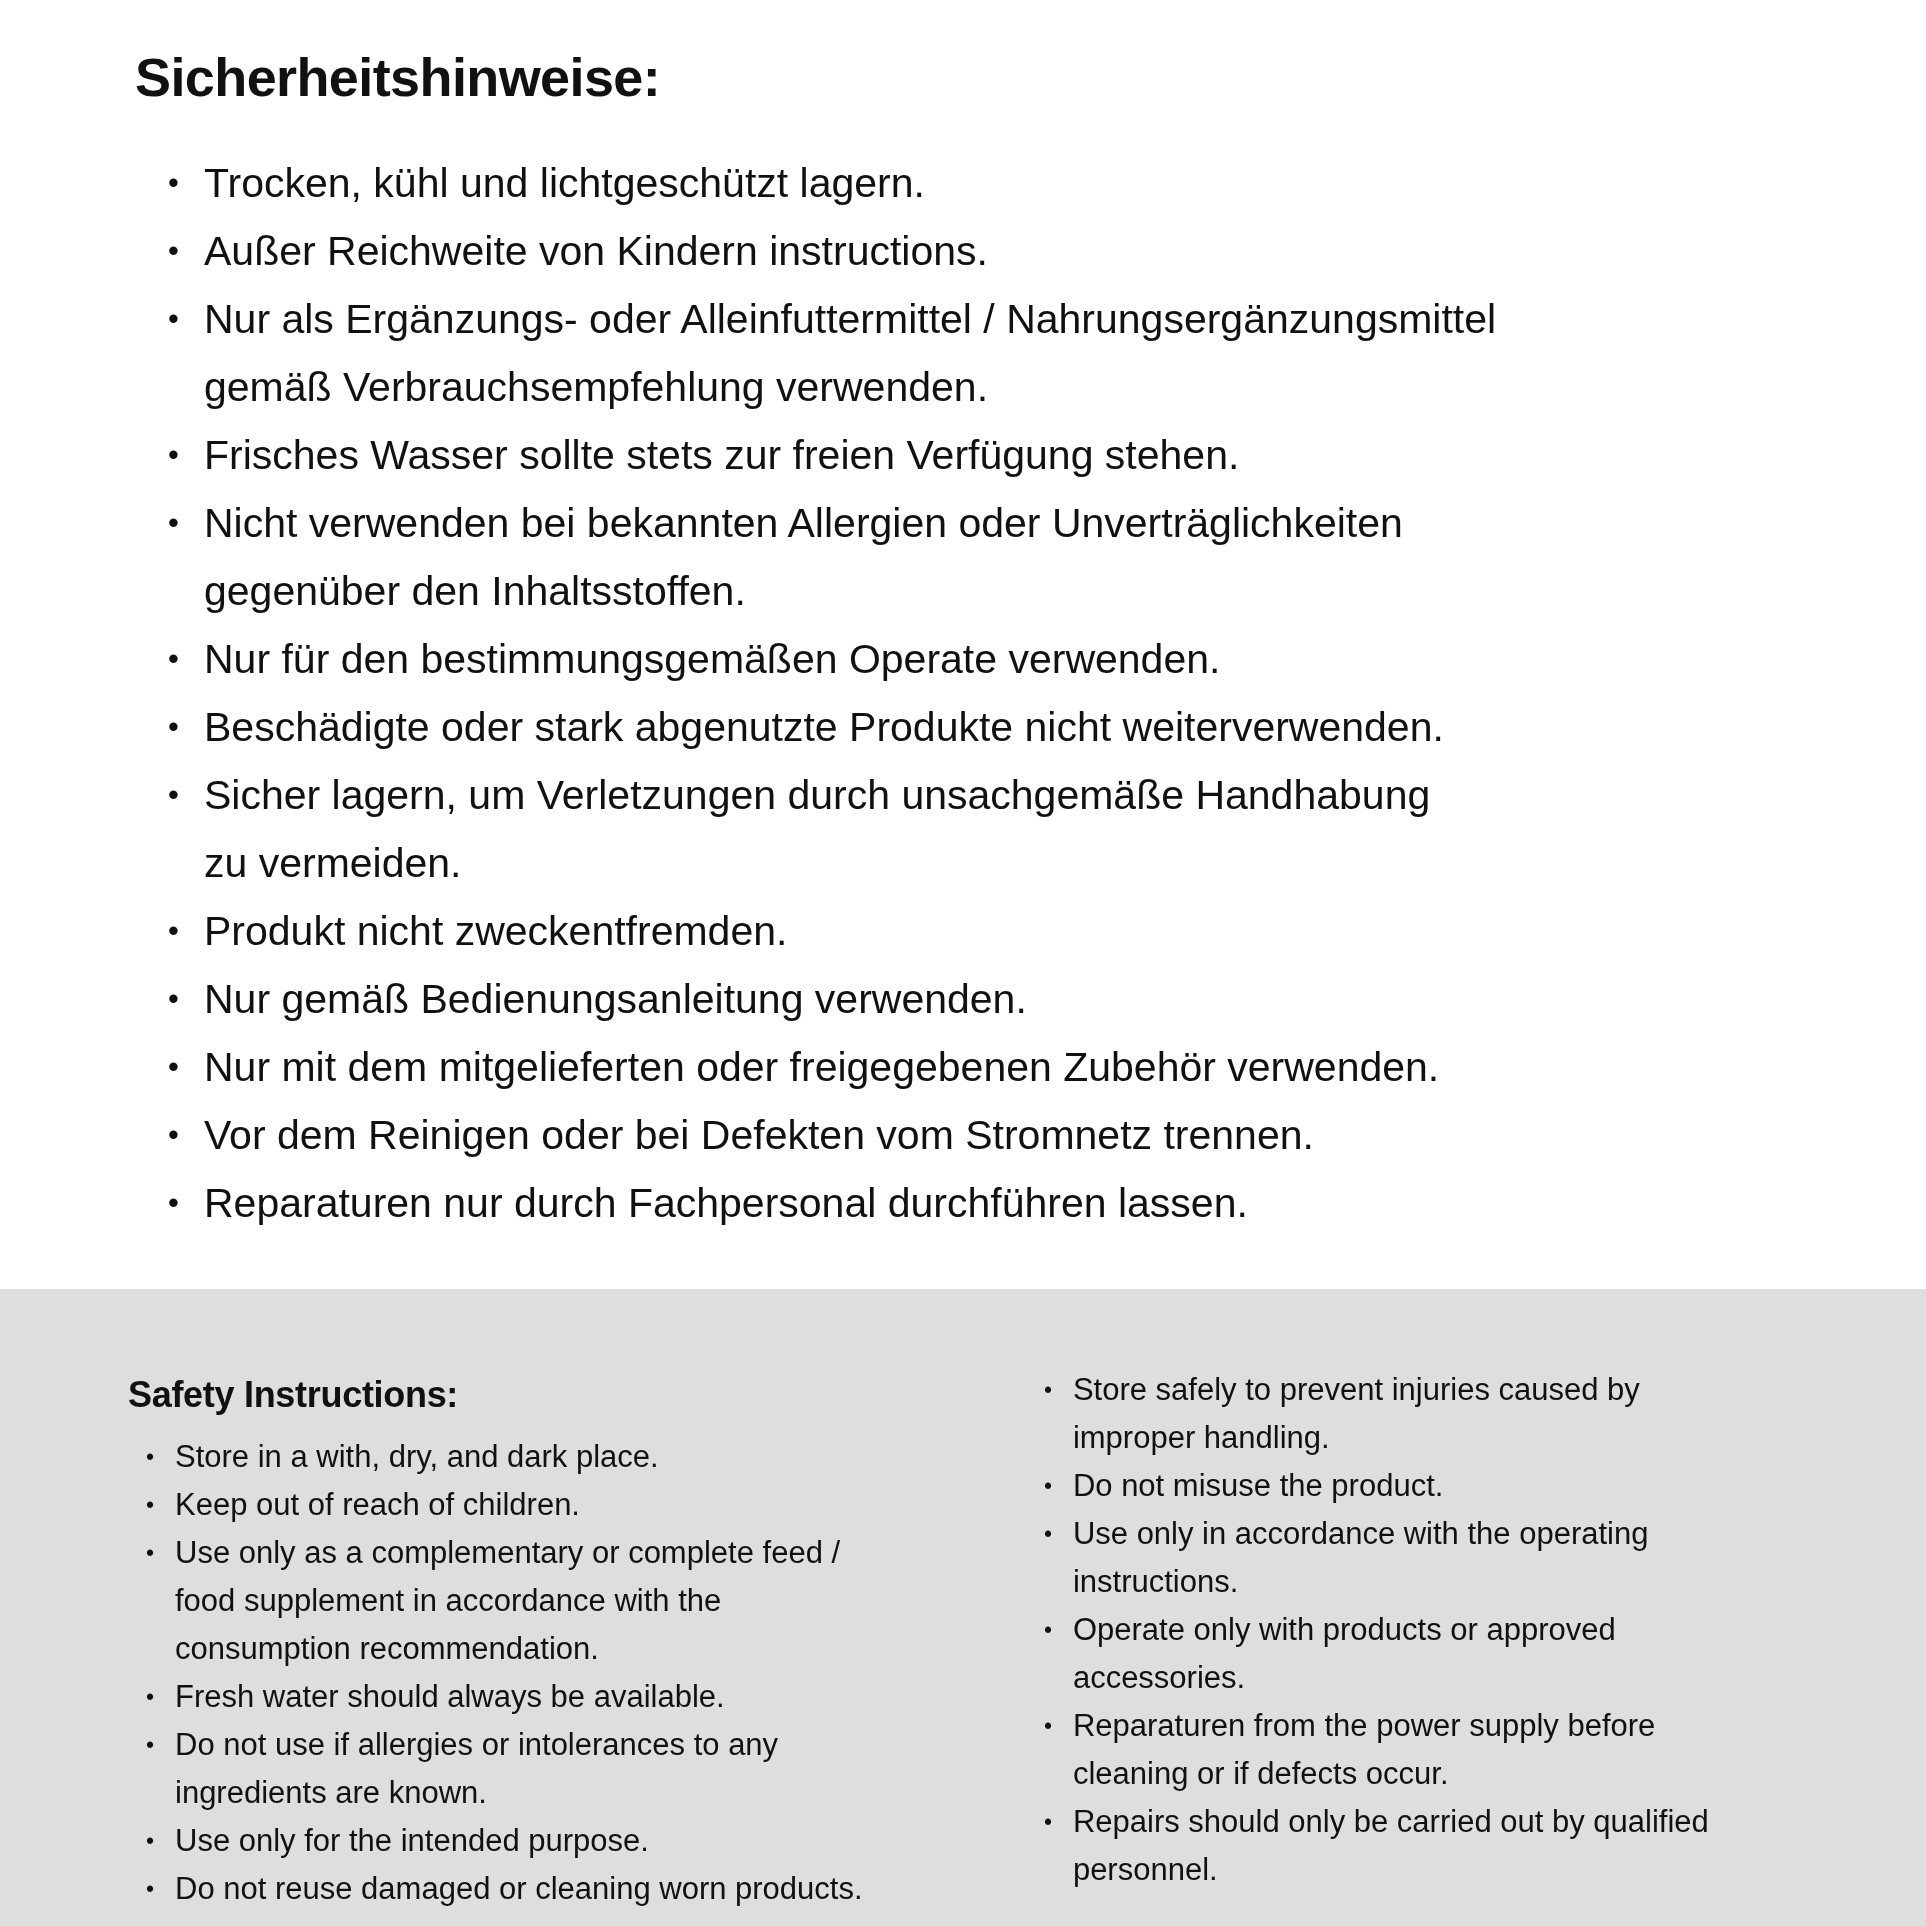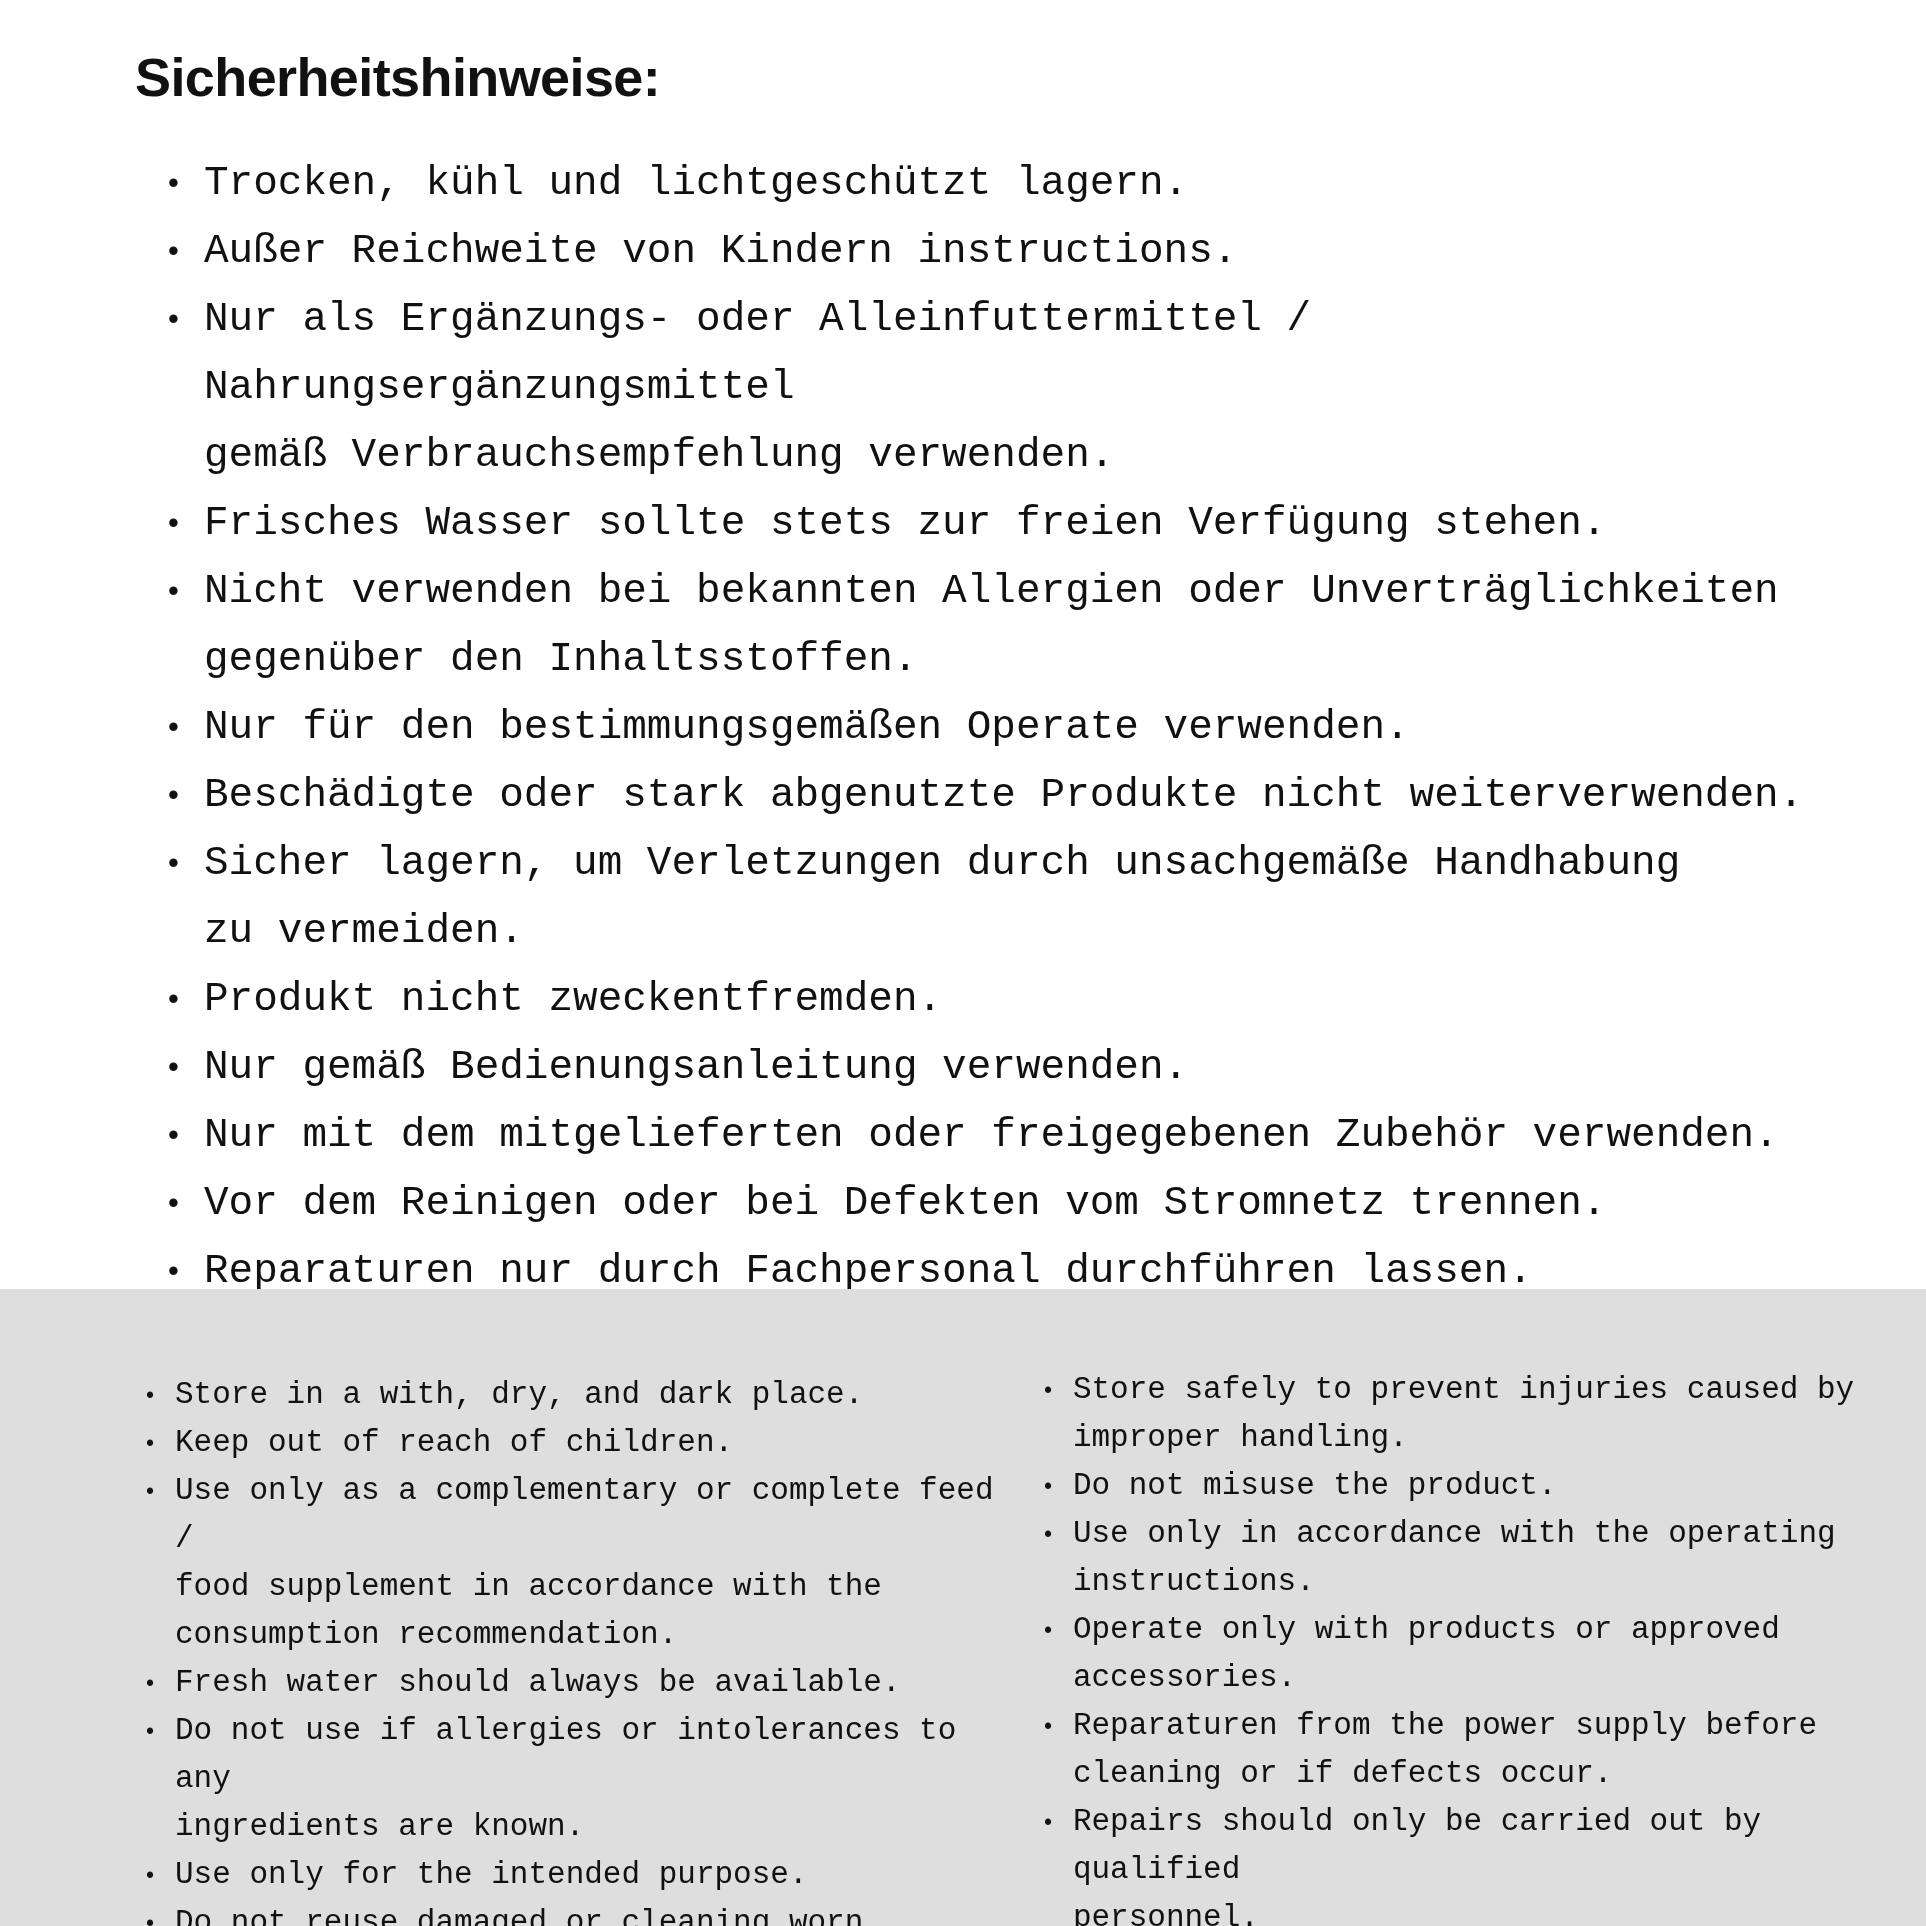--- a/index.html
+++ b/index.html
@@ -19,21 +19,21 @@
     position:absolute;top:0;left:0;width:1926px;height:1481px;
     background:var(--page-bg);
   }
   .de-inner{padding:45px 77px 0 135px;}
   .de-title{
     font-size:54px;font-weight:bold;line-height:64px;letter-spacing:-0.6px;
   }
   .de-list{margin-top:40px;width:1695px;}
   .item{display:flex;}
   .item .bullet{flex:0 0 auto;}
-  .item .item-text{flex:1 1 auto;white-space:pre-line;font-family:Liberation Mono, monospace;}
+  .item .item-text{flex:1 1 auto;white-space:pre-line;}
   .de-list .item{font-size:41px;line-height:68px;}
   .de-list .bullet{
     width:36px;margin-left:33px;font-size:31px;line-height:68px;
   }
   
   .section-en{
     position:absolute;top:1289px;left:0;width:1926px;height:638px;
     background:var(--band-bg);
   }
   .en-col-left{position:absolute;left:128px;top:82px;width:899px;}
@@ -121,20 +121,21 @@
           <span class="bullet">•</span>
           <span class="item-text">Reparaturen nur durch Fachpersonal durchführen lassen.</span>
         </div>
       </div>
   </div>
 </div>
 
 <div class="section-en">
 
   <div class="en-col-left">
+    <div class="en-title">Safety Instructions:</div>
     <div class="en-list">
 
         <div class="item">
           <span class="bullet">•</span>
           <span class="item-text">Store in a with, dry, and dark place.</span>
         </div>
 
         <div class="item">
           <span class="bullet">•</span>
           <span class="item-text">Keep out of reach of children.</span>

